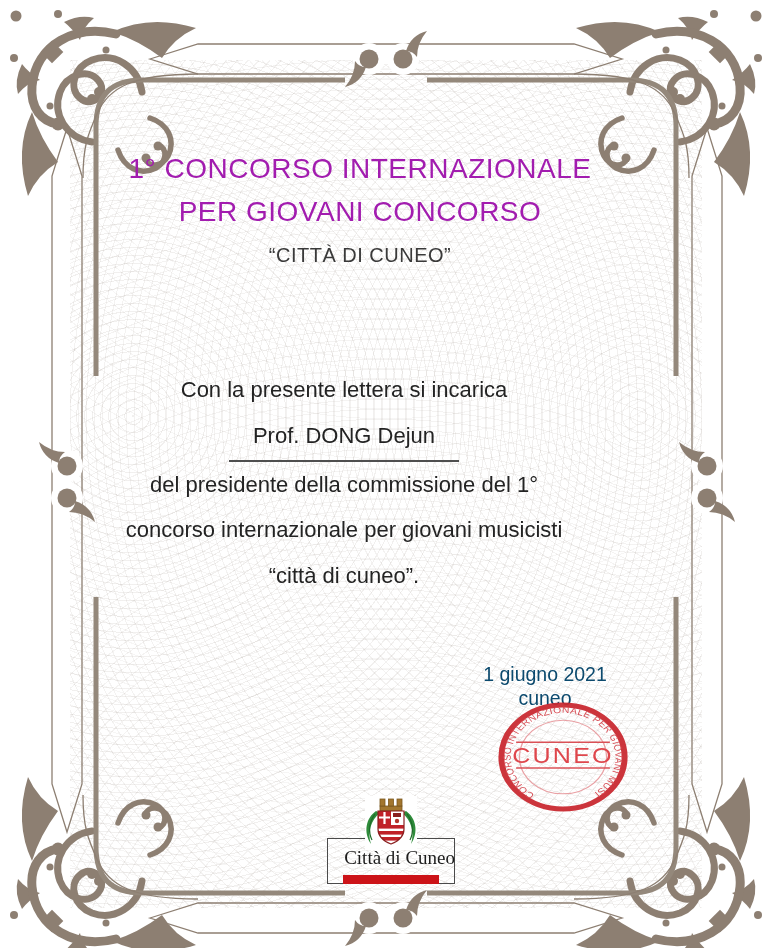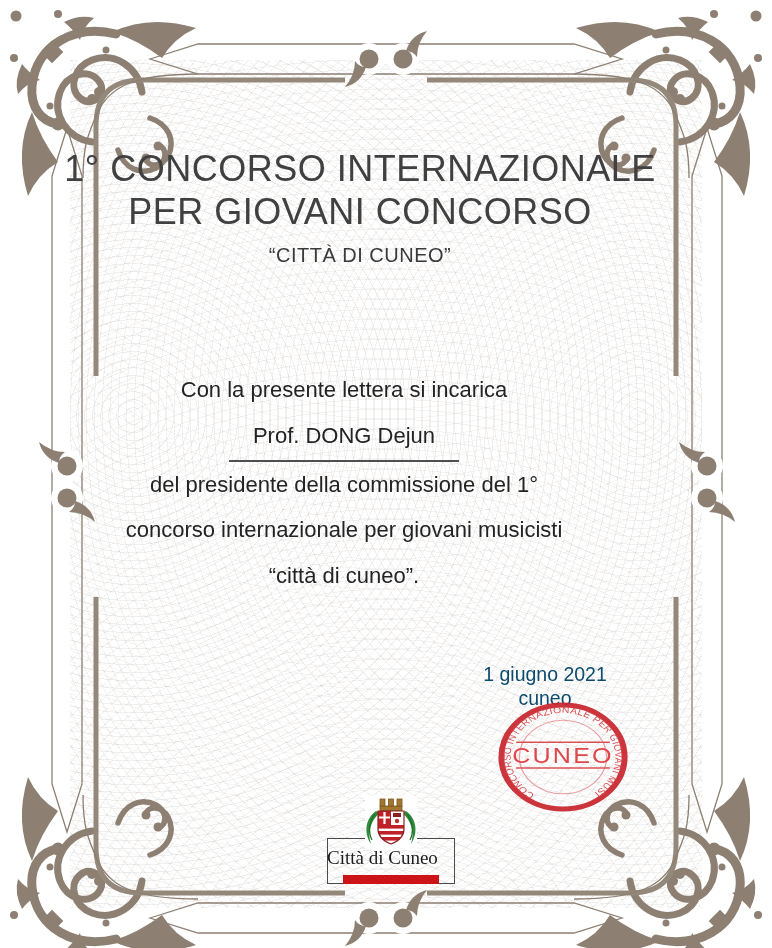--- a/index.html
+++ b/index.html
@@ -16,32 +16,32 @@
       repeating-radial-gradient(circle at 50% 112%, rgba(150,138,128,.10) 0 1px, transparent 1px 10px),
       repeating-radial-gradient(circle at 50% -12%, rgba(150,138,128,.08) 0 1px, transparent 1px 10px);
   }
   svg.border{position:absolute;left:0;top:0;z-index:1;}
   .st{stroke:#8d7f72;fill:none;stroke-linecap:round;}
   .thick{stroke:#94887b;stroke-width:5;fill:none;}
   .thin{stroke:#8d7f72;stroke-width:1.3;fill:none;}
 
   .abs{position:absolute;z-index:2;}
   .title-block{left:60px;width:600px;top:147px;text-align:center;}
-  .title-line{font-size:36px;line-height:43px;color:#404040;letter-spacing:.5px;}
+  .title-line{font-size:28px;line-height:43px;color:#a21caf;letter-spacing:.5px;}
   .subtitle{font-size:20px;margin-top:11px;color:#3a3a3a;letter-spacing:.5px;}
   .body-block{left:44px;width:600px;top:367px;text-align:center;font-size:22px;line-height:45.5px;color:#232323;}
   .recipient-line .underlined{
     display:inline-block;line-height:1.15;padding:0 24px 12px;border-bottom:2px solid #4f4f4f;
   }
   .date-block{left:455px;width:180px;top:662px;text-align:center;font-size:19.5px;line-height:24px;color:#0c4a6e;}
   .stamp{left:492px;top:694px;width:142px;height:126px;z-index:3;opacity:.93;}
   .logo{left:316px;top:796px;width:150px;height:94px;z-index:2;}
   .logo .frame{position:absolute;left:11px;top:42px;width:128px;height:46px;border:1.4px solid #4a4a4a;background:transparent;box-sizing:border-box;}
   .logo .crest{position:absolute;left:46px;top:0;width:58px;height:54px;}
-  .logo .label{position:absolute;left:11px;top:51px;width:128px;text-align:left;
+  .logo .label{position:absolute;left:11px;top:51px;width:128px;text-align:right;
     font-family:"Liberation Serif", serif;font-size:19px;color:#1c1c1c;}
   .logo .redbar{position:absolute;left:27px;top:79px;width:96px;height:9px;background:#cc1318;}
 </style>
 </head>
 <body>
 
 <div class="paper">
 
   <svg class="border" width="772" height="948" viewBox="0 0 772 948" aria-hidden="true">
     <defs>

